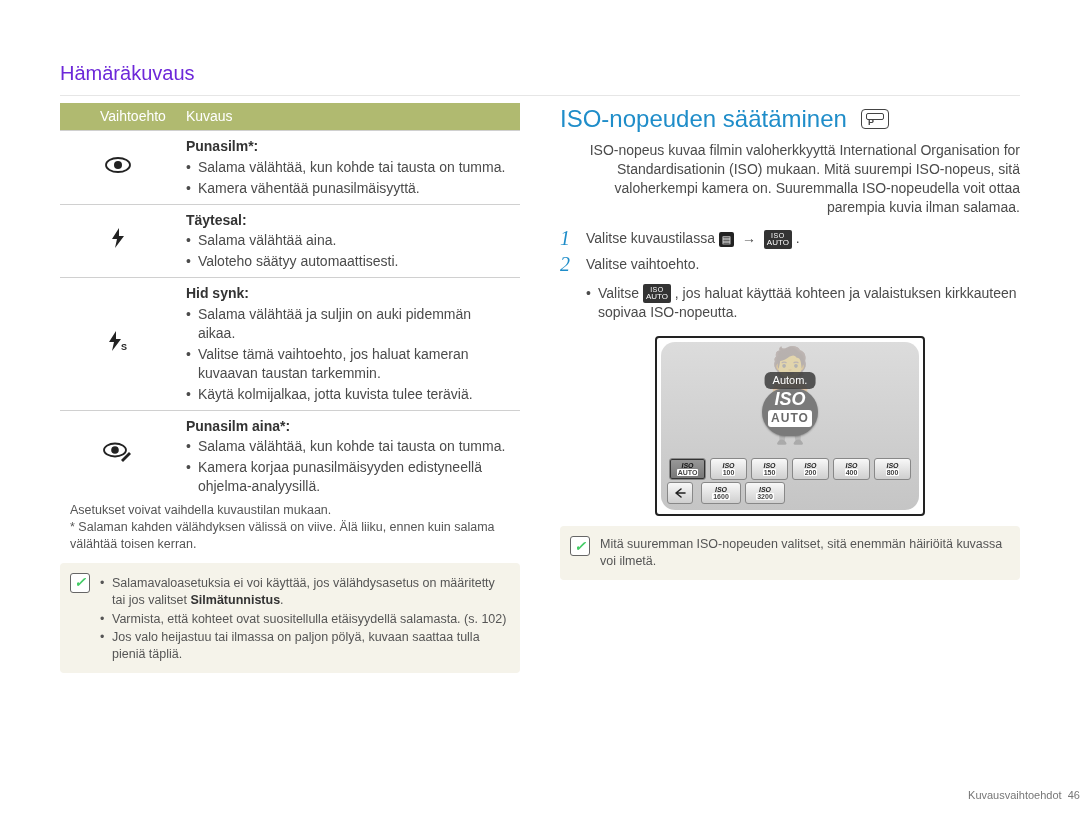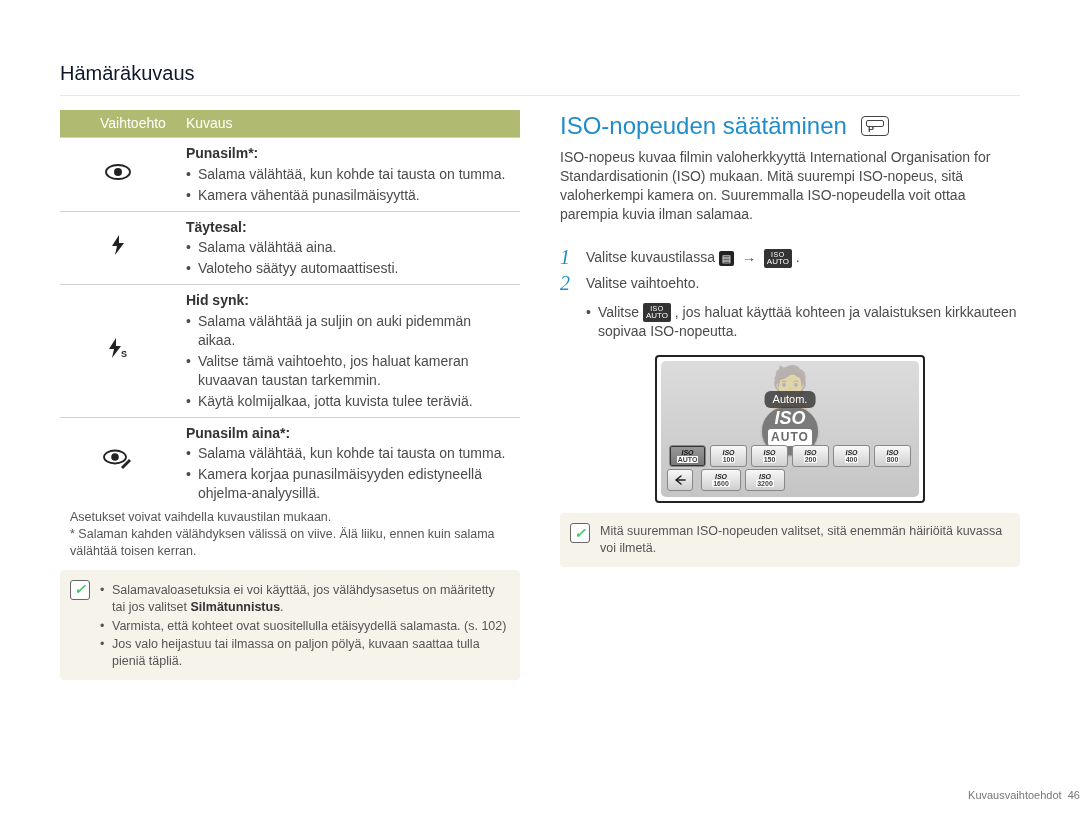--- a/index.html
+++ b/index.html
@@ -12,26 +12,26 @@
     color: #4b4b4b;
     font-size: 14px;
     line-height: 1.35;
   }
   .page {
     position: absolute;
     left: 60px; right: 60px;
     top: 60px; bottom: 40px;
   }
   .page-header {
-    color: #0f172a;
+    color: #6d28d9;
     font-size: 20px;
     font-weight: 300;
     border-bottom: 1px solid #e6e6e6;
     padding-bottom: 8px;
-    margin-bottom: 14px;
+    margin-bottom: 7px;
   }
   .columns {
     display: flex;
     gap: 40px;
   }
   .col { flex: 1 1 0; min-width: 0; }
 
   
   .option-table {
     width: 100%;
@@ -121,21 +121,21 @@
     border-radius: 2px;
   }
   .mode-badge::after {
     content: "P";
     position: absolute;
     left: 6px; bottom: 0;
     font-size: 9px;
     color: #444;
     font-weight: bold;
   }
-  .intro { margin-bottom: 24px; }
+  .intro { margin-bottom: 12px; text-align: right; }
 
   ol.steps { list-style: none; counter-reset: step; }
   ol.steps > li {
     counter-increment: step;
     position: relative;
     padding-left: 26px;
     margin: 6px 0;
   }
   ol.steps > li::before {
     content: counter(step);
@@ -170,24 +170,24 @@
   .lcd {
     width: 270px;
     margin: 14px auto 8px;
     background: #ffffff;
     border: 2px solid #222;
     border-radius: 4px;
     padding: 4px;
   }
   .lcd-inner {
     background: linear-gradient(#dcdcdc,#c5c5c5);
-    border-radius: 5px;
+    border-radius: 14px;
     padding-top: 10px;
     position: relative;
-    height: 136px;
+    height: 168px;
   }
   .lcd-person {
     position: absolute;
     top: 8px; left: 0; right: 0;
     text-align: center;
     opacity: 0.25;
     font-size: 90px;
     line-height: 1;
     color: #777;
   }

